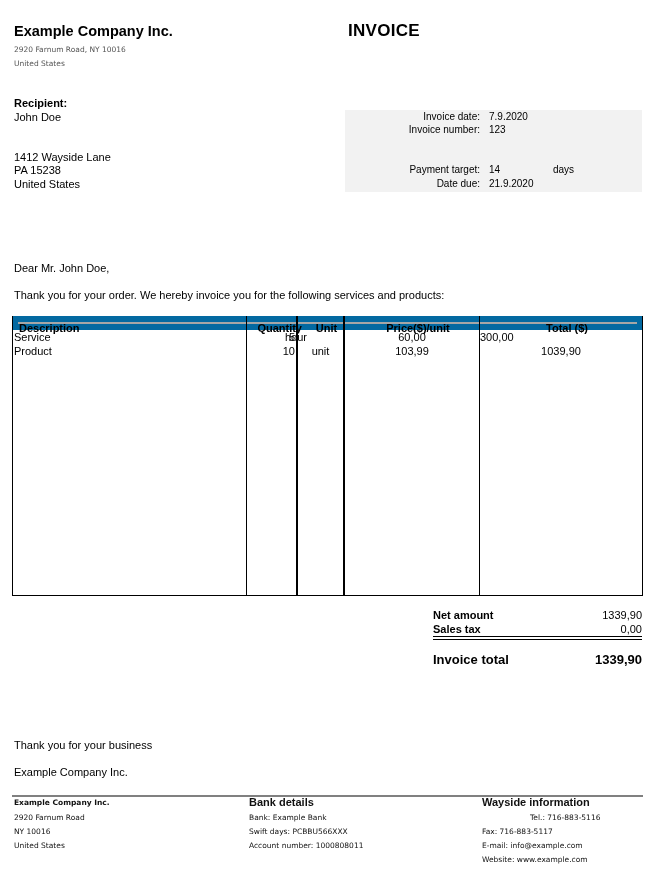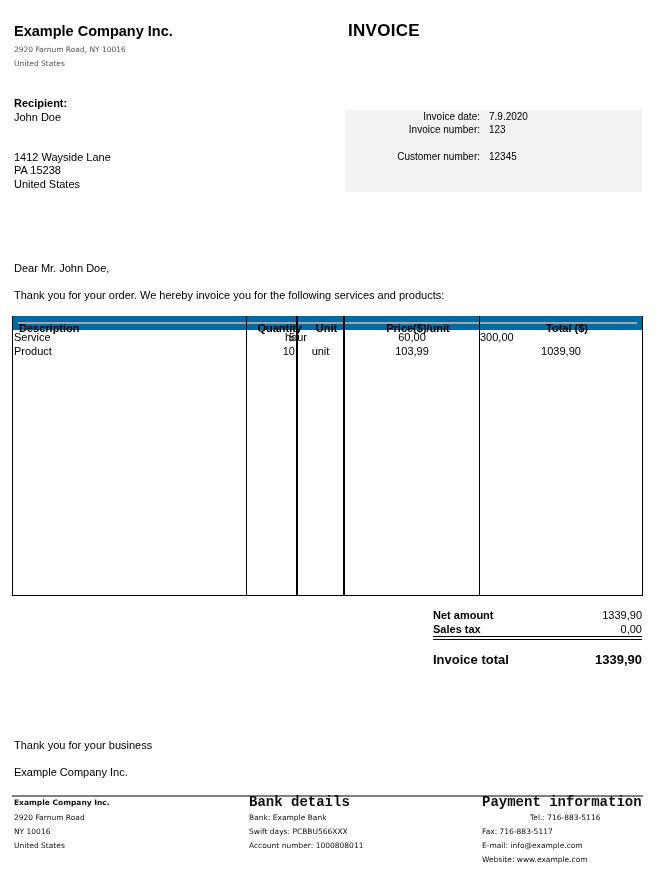--- a/index.html
+++ b/index.html
@@ -25,21 +25,21 @@
   .td { position: absolute; font-size: 11px; line-height: 14px; white-space: nowrap; }
   .totals { left: 433px; top: 609px; width: 209px; }
   .tot-row { position: absolute; left: 0; width: 209px; font-size: 11px; }
   .tot-label { position: absolute; left: 0; font-weight: bold; }
   .tot-val { position: absolute; right: 0; }
   .dbl { position: absolute; left: 0; width: 209px; height: 4px; border-top: 1px solid #000; border-bottom: 1px solid #000; }
   .grand { position: absolute; left: 0; width: 209px; font-size: 13px; font-weight: bold; }
   .closing { left: 14px; font-size: 11px; }
   .footer-rule { left: 12px; top: 795px; width: 631px; height: 2px; background: #808080; }
   .fcol { font-family: "DejaVu Sans", sans-serif; font-size: 7.5px; color: #111; }
-  .fhead { font-weight: bold; font-size: 14px; font-family: Liberation Mono, monospace; }
+  .fhead { font-weight: bold; font-size: 11px; font-family: Liberation Sans, sans-serif; }
 </style>
 </head>
 <body>
 
 <div class="abs company-name">Example Company Inc.</div>
 <div class="abs company-addr" style="top:45px;">2920 Farnum Road, NY 10016</div>
 <div class="abs company-addr" style="top:59px;">United States</div>
 <div class="abs invoice-title">INVOICE</div>
 
 <div class="abs recipient-label">Recipient:</div>
@@ -50,23 +50,28 @@
 
 <div class="abs meta-box">
   <div class="meta-row" style="top:1px;">
     <span class="meta-label">Invoice date:</span>
     <span class="meta-value">7.9.2020</span>
   </div>
   <div class="meta-row" style="top:14px;">
     <span class="meta-label">Invoice number:</span>
     <span class="meta-value">123</span>
   </div>
-  <div class="meta-row" style="top:41px;">
-    <span class="meta-label">Customer number:</span>
-    <span class="meta-value">12345</span>
+  <div class="meta-row" style="top:54px;">
+    <span class="meta-label">Payment target:</span>
+    <span class="meta-value">14</span>
+    <span class="meta-extra">days</span>
+  </div>
+  <div class="meta-row" style="top:68px;">
+    <span class="meta-label">Date due:</span>
+    <span class="meta-value">21.9.2020</span>
   </div>
 </div>
 
 <div class="abs letter" style="top:262px;">Dear Mr. John Doe,</div>
 <div class="abs letter" style="top:289px;">Thank you for your order. We hereby invoice you for the following services and products:</div>
 
 <div class="abs table">
   <div class="thead">
     <span class="th" style="left:1px;">Description</span>
     <span class="th" style="left:235px; width:49px; text-align:right;">Quantity</span>
@@ -129,18 +134,18 @@
 </div>
 
 <div class="abs fcol" style="left:249px; top:797px;">
   <div class="fhead" style="height:14px; line-height:11px;">Bank details</div>
   <div style="height:14px; line-height:14px;">Bank: Example Bank</div>
   <div style="height:14px; line-height:14px;">Swift days: PCBBU566XXX</div>
   <div style="height:14px; line-height:14px;">Account number: 1000808011</div>
 </div>
 
 <div class="abs fcol" style="left:482px; top:797px;">
-  <div class="fhead" style="height:14px; line-height:11px;">Payment information</div>
+  <div class="fhead" style="height:14px; line-height:11px;">Wayside information</div>
   <div style="height:14px; line-height:14px;margin-left:48px;">Tel.: 716-883-5116</div>
   <div style="height:14px; line-height:14px;">Fax: 716-883-5117</div>
   <div style="height:14px; line-height:14px;">E-mail: info@example.com</div>
   <div style="height:14px; line-height:14px;">Website: www.example.com</div>
 </div>
 
 </body></html>

